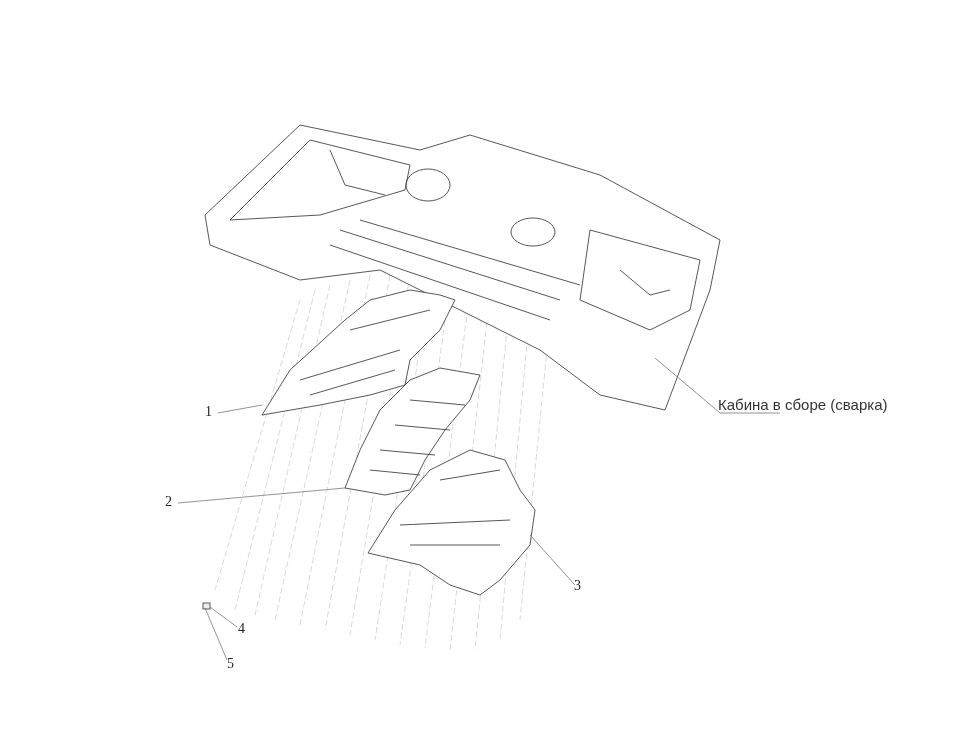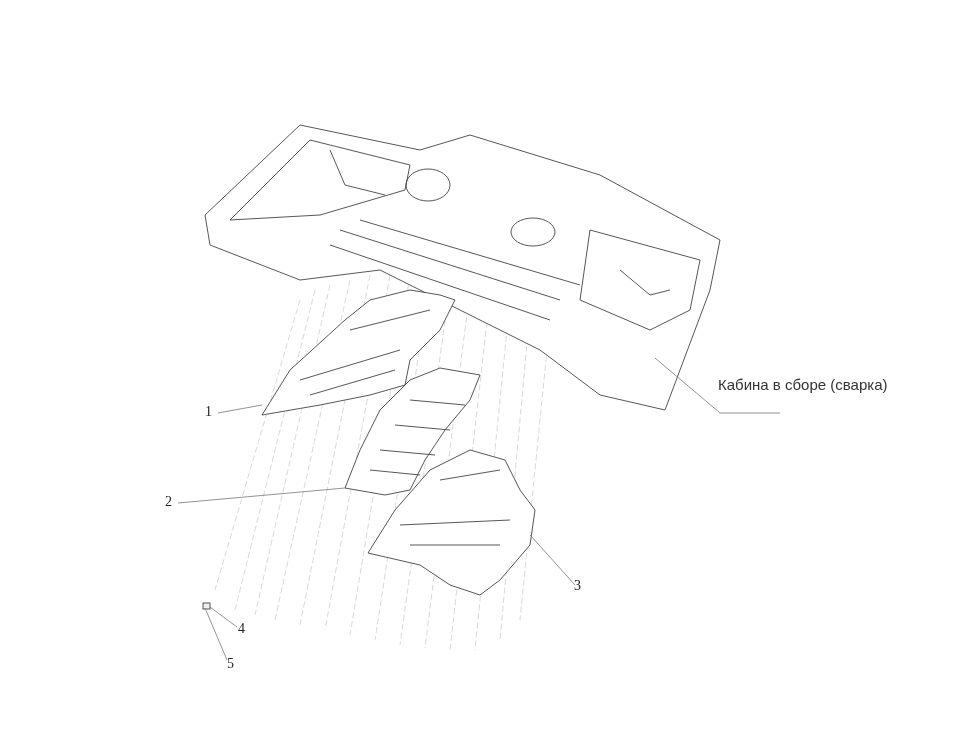--- a/index.html
+++ b/index.html
@@ -67,13 +67,13 @@
     <line x1="227" y1="660" x2="205" y2="608"></line>
     <polyline points="655,358 720,413 780,413"></polyline>
   </g>
 </svg>
 
 <span class="label" style="left:205px;top:404px;">1</span>
 <span class="label" style="left:165px;top:494px;">2</span>
 <span class="label" style="left:574px;top:578px;">3</span>
 <span class="label" style="left:238px;top:621px;">4</span>
 <span class="label" style="left:227px;top:656px;">5</span>
-<span class="caption" style="left:718px;top:376px;">Кабина в сборе (сварка)</span>
+<span class="caption" style="left:718px;top:396px;">Кабина в сборе (сварка)</span>
 
 </body></html>

